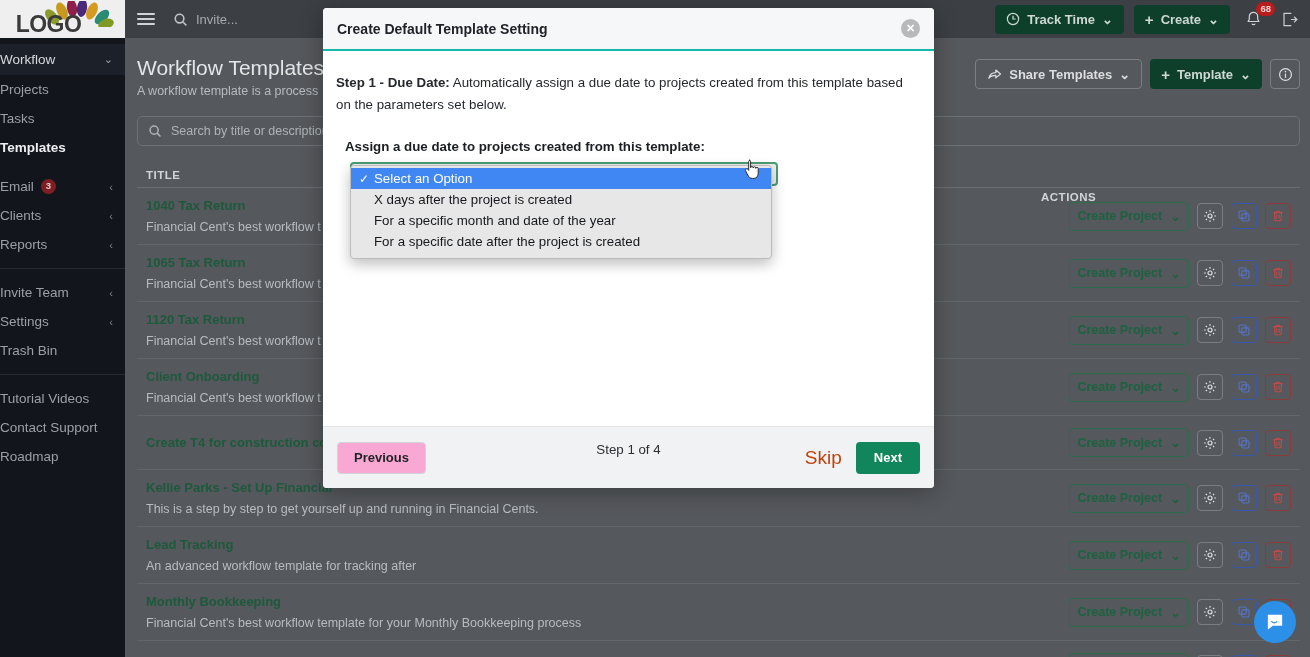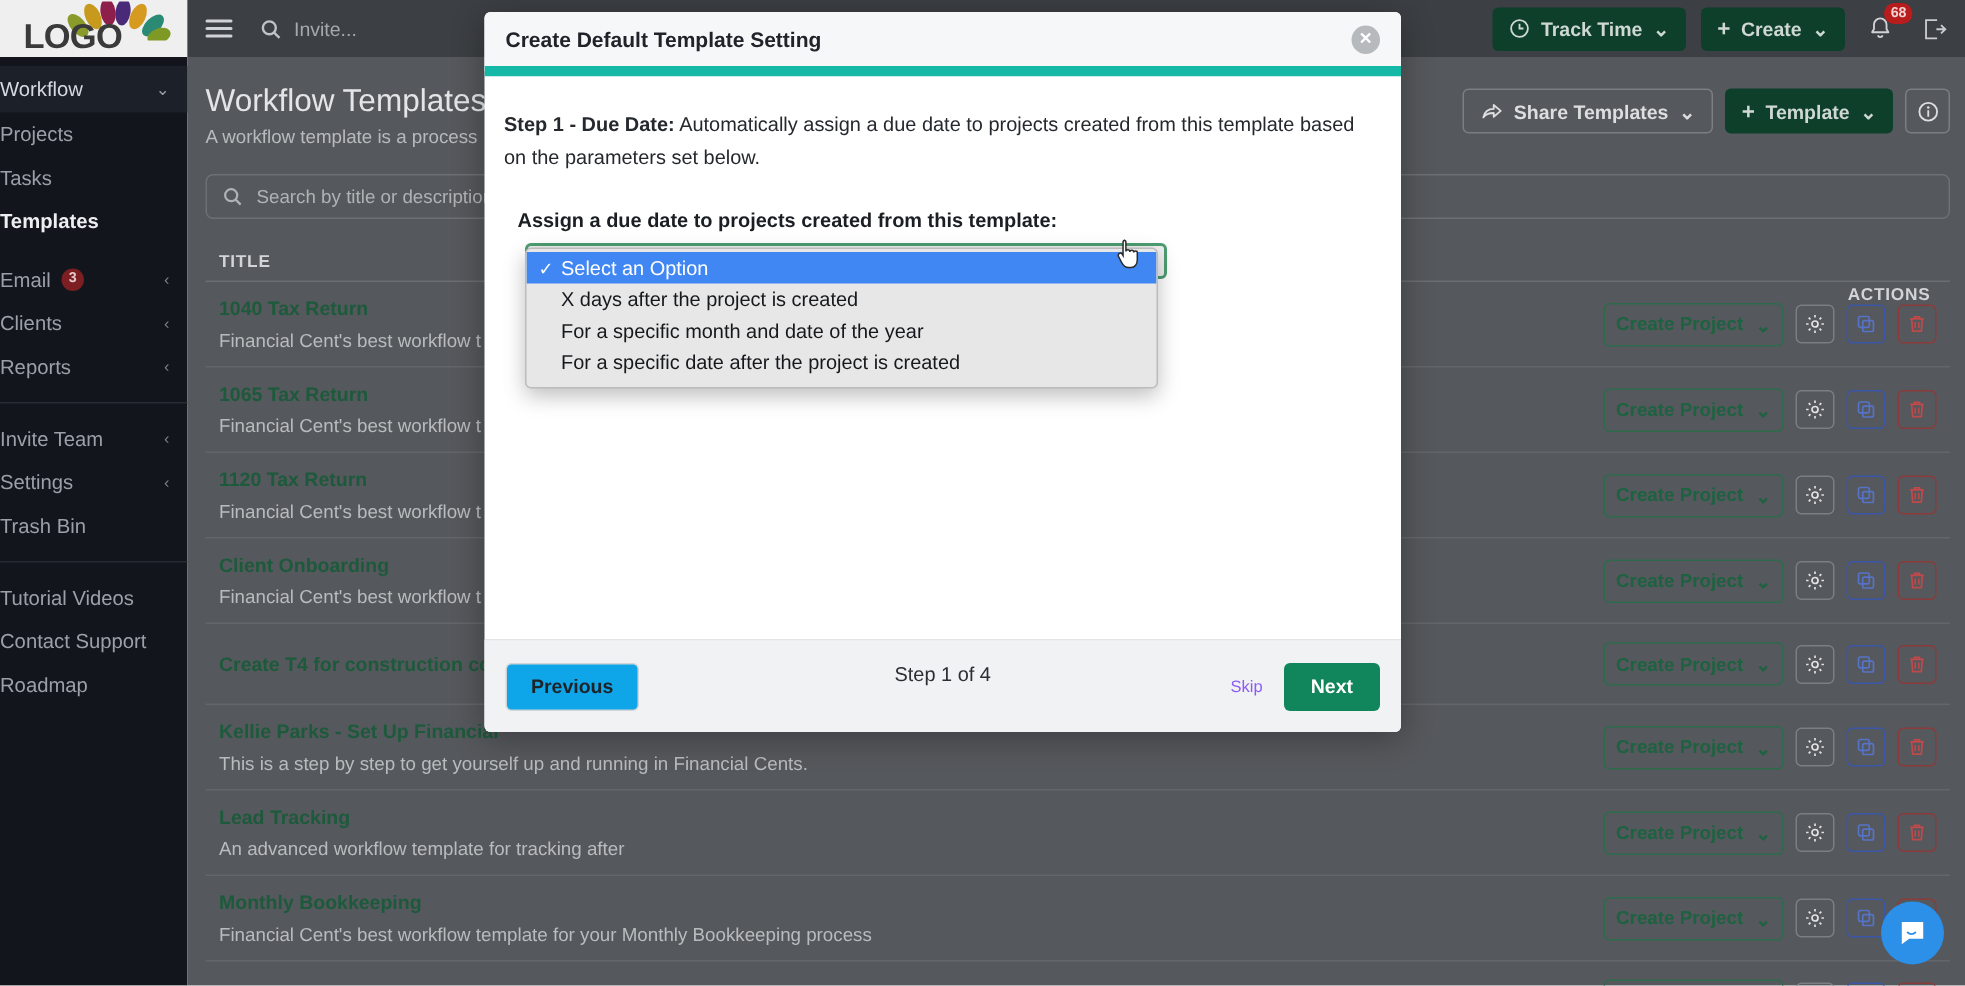--- a/index.html
+++ b/index.html
@@ -115,21 +115,21 @@
   }
 
   .tbl { margin-top: 16px; width: 100%; }
   .tbl-head {
     display: flex; align-items: center; height: 26px;
     border-bottom: 1px solid #6a6d71;
     font-size: 11.5px; font-weight: 700; letter-spacing: 0.5px; color: #d2d4d7;
     padding: 0 9px;
   }
   .th-title { flex: 1; }
-  .th-actions { width: 250px; text-align: right; padding-right: 4px; margin-top: 44px; }
+  .th-actions { width: 250px; padding-right: 4px; margin-top: 44px; }
   .tr {
     display: flex; align-items: center; min-height: 54px;
     border-bottom: 1px solid #63666a; padding: 0 9px;
   }
   .tr-main { flex: 1; padding: 8px 0; }
   .tr-title { font-size: 13px; font-weight: 700; color: #1d5a3c; line-height: 1.5; }
   .tr-desc { font-size: 12.5px; color: #b9bcbf; margin-top: 3px; line-height: 1.4; }
   .tr-actions { width: 250px; display: flex; align-items: center; justify-content: flex-end; gap: 8px; }
   .btn-create-proj {
     display: flex; align-items: center; justify-content: center; gap: 8px;
@@ -156,21 +156,21 @@
   .modal {
     position: absolute; left: 323px; top: 8px;
     width: 611px; height: 480px;
     background: #ffffff; border-radius: 4px;
     box-shadow: 0 4px 22px rgba(0,0,0,.30);
     display: flex; flex-direction: column;
     overflow: visible;
   }
   .modal-header {
     height: 43px; background: #f6f7f8;
-    border-bottom: 7px solid #14b8a6;
+    border-bottom: 2px solid #14b8a6;
     display: flex; align-items: center; padding: 0 14px;
     border-radius: 4px 4px 0 0;
   }
   .modal-title { font-size: 14px; font-weight: 700; color: #20242a; flex: 1; }
   .modal-close {
     width: 19px; height: 19px; border-radius: 50%;
     background: #b7babd; color: #ffffff;
     display: flex; align-items: center; justify-content: center;
     font-size: 11px; line-height: 1; font-weight: 700;
   }
@@ -215,27 +215,27 @@
     text-align: center; font-size: 13.3px; color: #2b2e33;
   }
   .modal-footer {
     height: 62px; background: #f1f2f3;
     border-top: 1px solid #e2e4e6;
     display: flex; align-items: center; padding: 0 14px;
     border-radius: 0 0 4px 4px;
   }
   .btn-prev {
     height: 32px; padding: 0 16px;
-    background: #0ea5e9; border: 1px solid #d2d5d8; border-radius: 4px;
+    background: #f9a8d4; border: 1px solid #d2d5d8; border-radius: 4px;
     font-size: 13px; font-weight: 700; color: #1f2227; font-family: inherit;
   }
   .footer-spacer { flex: 1; }
   .btn-skip {
     background: transparent; border: none;
-    color: #8b5cf6; font-size: 11px; font-weight: 400;
+    color: #c2410c; font-size: 19px; font-weight: 400;
     margin-right: 14px; font-family: inherit;
   }
   .btn-next {
     height: 32px; padding: 4px 18px;
     background: #11855b; border: none; border-radius: 4px;
     color: #ffffff; font-size: 13px; font-weight: 700; font-family: inherit;
   }
 </style>
 </head>
 <body>

